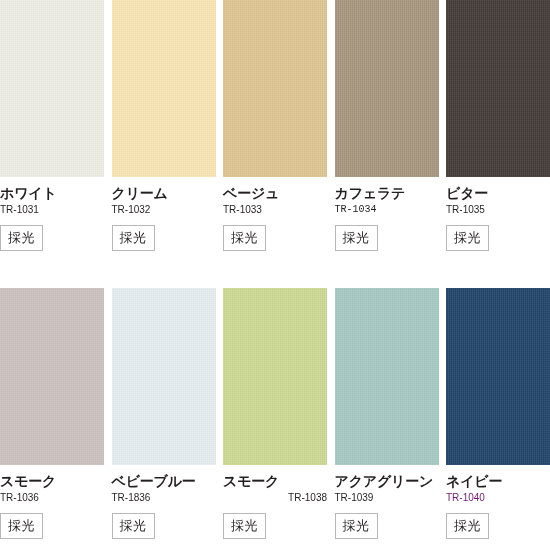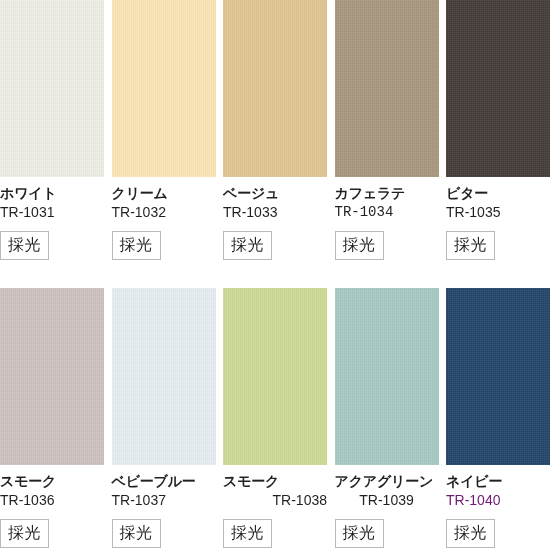--- a/index.html
+++ b/index.html
@@ -77,40 +77,40 @@
   .swatch-name {
     font-size: 14px;
     font-weight: bold;
     color: #231f20;
     line-height: 1.32;
     letter-spacing: -0.2px;
     white-space: nowrap;
   }
 
   .swatch-code {
-    font-size: 14px;
+    font-size: 10px;
     font-weight: normal;
     color: #231f20;
     line-height: 1.4;
     letter-spacing: 0px;
     white-space: nowrap;
     margin-top: 1px;
   }
 
   .tag-row {
     margin-top: 8px;
     display: flex;
   }
 
   .swatch-tag {
     display: inline-block;
     border: 1px solid #b8b8b8;
     background: #ffffff;
     color: #231f20;
-    font-size: 16px;
+    font-size: 13px;
     line-height: 1;
     padding: 5px 7px 6px 7px;
     letter-spacing: 0.5px;
     white-space: nowrap;
   }
 </style>
 </head>
 <body style="background-color: rgb(255, 255, 255);">
 
 <div id="swatch-grid">
@@ -176,41 +176,41 @@
         <div class="swatch-code" style="color: rgb(35, 31, 32);">TR-1036</div>
         <div class="tag-row">
           <span class="swatch-tag" style="border-color: rgb(184, 184, 184); color: rgb(35, 31, 32);">採光</span>
         </div>
       </div>
     </div>
     <div class="swatch-cell">
       <div class="swatch-chip" style="background-color: rgb(231, 238, 242);"></div>
       <div class="swatch-info">
         <div class="swatch-name" style="color: rgb(35, 31, 32);">ベビーブルー</div>
-        <div class="swatch-code" style="color: rgb(35, 31, 32);">TR-1037</div>
+        <div class="swatch-code" style="color: rgb(35, 31, 32);">TR-1836</div>
         <div class="tag-row">
           <span class="swatch-tag" style="border-color: rgb(184, 184, 184); color: rgb(35, 31, 32);">採光</span>
         </div>
       </div>
     </div>
     <div class="swatch-cell">
       <div class="swatch-chip" style="background-color: rgb(206, 218, 149);"></div>
       <div class="swatch-info">
         <div class="swatch-name" style="color: rgb(35, 31, 32);">スモーク</div>
         <div class="swatch-code" style="color: rgb(35, 31, 32); text-align: right;">TR-1038</div>
         <div class="tag-row">
           <span class="swatch-tag" style="border-color: rgb(184, 184, 184); color: rgb(35, 31, 32);">採光</span>
         </div>
       </div>
     </div>
     <div class="swatch-cell">
       <div class="swatch-chip" style="background-color: rgb(167, 203, 196);"></div>
       <div class="swatch-info">
         <div class="swatch-name" style="color: rgb(35, 31, 32);">アクアグリーン</div>
-        <div class="swatch-code" style="color: rgb(35, 31, 32); text-align: center;">TR-1039</div>
+        <div class="swatch-code" style="color: rgb(35, 31, 32);">TR-1039</div>
         <div class="tag-row">
           <span class="swatch-tag" style="border-color: rgb(184, 184, 184); color: rgb(35, 31, 32);">採光</span>
         </div>
       </div>
     </div>
     <div class="swatch-cell">
       <div class="swatch-chip" style="background-color: rgb(35, 69, 107);"></div>
       <div class="swatch-info">
         <div class="swatch-name" style="color: rgb(35, 31, 32);">ネイビー</div>
         <div class="swatch-code" style="color: #701a75;">TR-1040</div>

